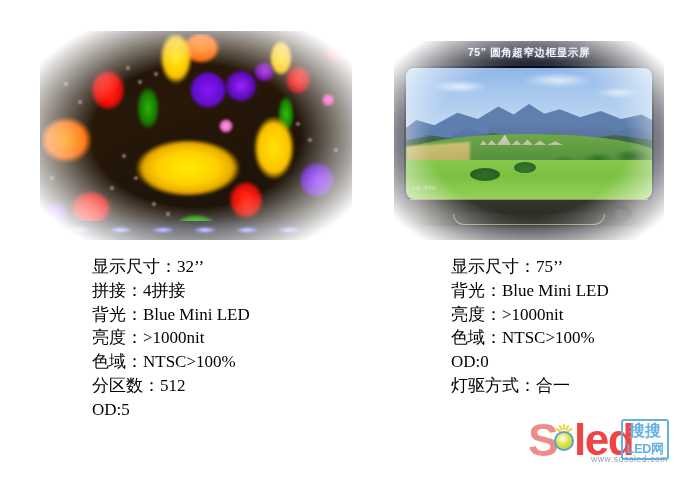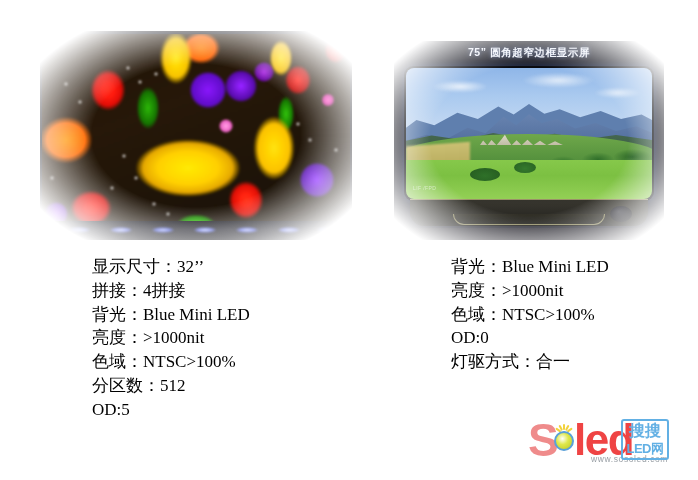--- a/index.html
+++ b/index.html
@@ -509,20 +509,21 @@
   <span class="spec-line">显示尺寸：32’’</span>
   <span class="spec-line">拼接：4拼接</span>
   <span class="spec-line">背光：Blue Mini LED</span>
   <span class="spec-line">亮度：&gt;1000nit</span>
   <span class="spec-line">色域：NTSC&gt;100%</span>
   <span class="spec-line">分区数：512</span>
   <span class="spec-line">OD:5</span>
 </div>
 
 <div class="spec-col" id="spec-right">
+  <span class="spec-line">显示尺寸：75’’</span>
   <span class="spec-line">背光：Blue Mini LED</span>
   <span class="spec-line">亮度：&gt;1000nit</span>
   <span class="spec-line">色域：NTSC&gt;100%</span>
   <span class="spec-line">OD:0</span>
   <span class="spec-line">灯驱方式：合一</span>
 </div>
 
 <div id="watermark">
   <div class="wm-main">
     <span class="wm-s">S</span>

